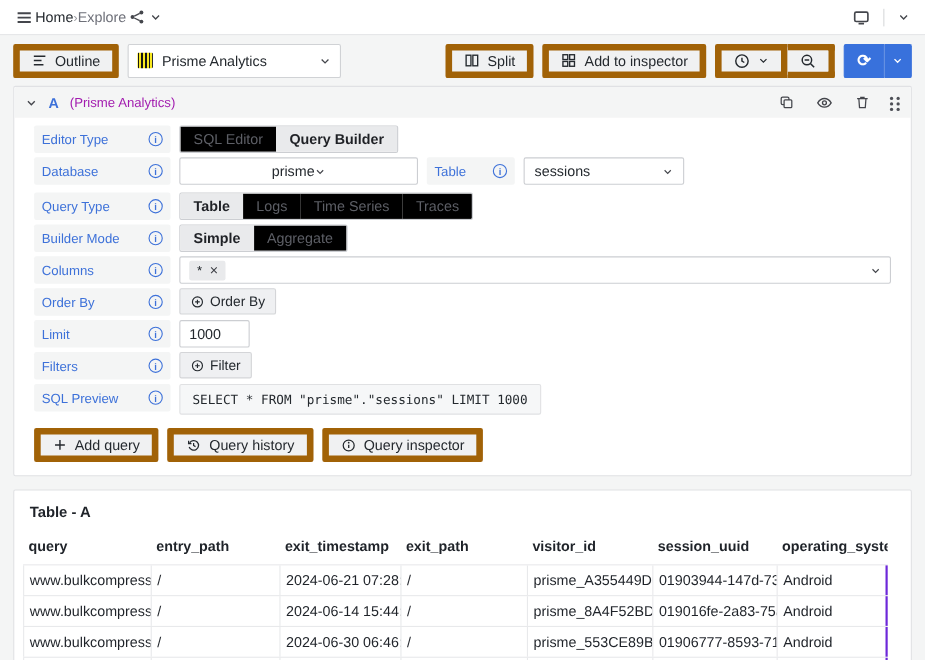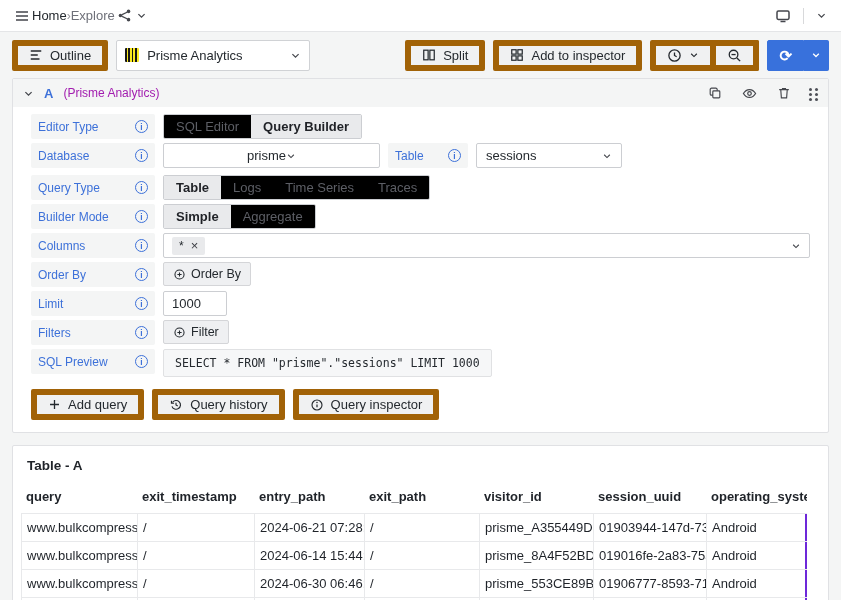--- a/index.html
+++ b/index.html
@@ -353,22 +353,22 @@
         <span>Query inspector</span>
       </button>
     </div>
   </div>
 
   <div class="table-panel">
     <div class="tp-title">Table - A</div>
     <div class="thead">
       <div class="trow">
         <div class="tcell">query</div>
+        <div class="tcell">entry_path</div>
         <div class="tcell">exit_timestamp</div>
-        <div class="tcell">entry_path</div>
         <div class="tcell">exit_path</div>
         <div class="tcell">visitor_id</div>
         <div class="tcell">session_uuid</div>
         <div class="tcell">operating_system</div>
       </div>
     </div>
     <div class="tbody">
       <div class="trow">
         <div class="tcell">www.bulkcompress.p</div>
         <div class="tcell">/</div>

